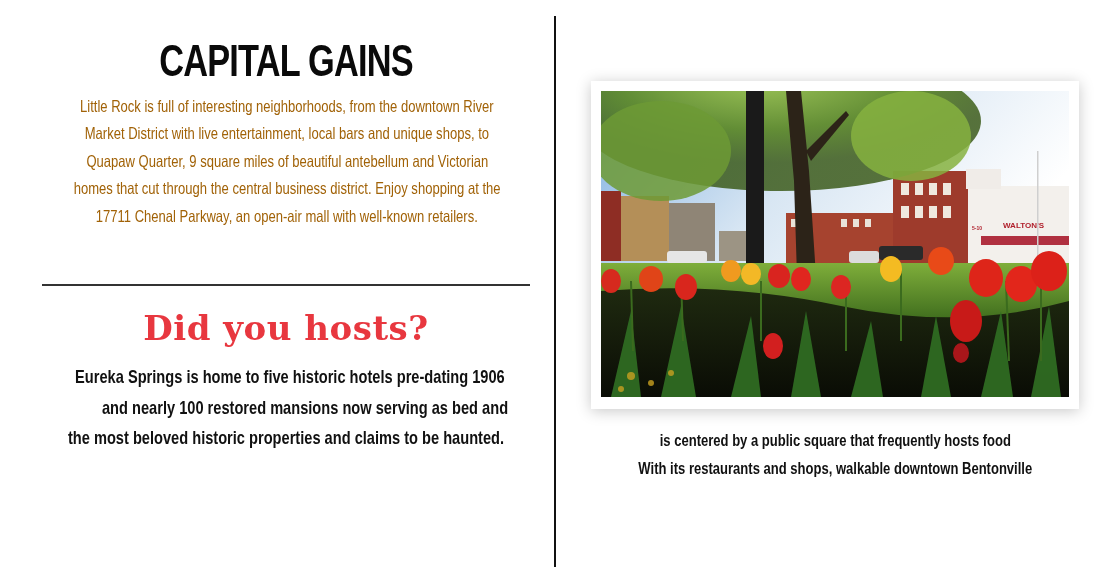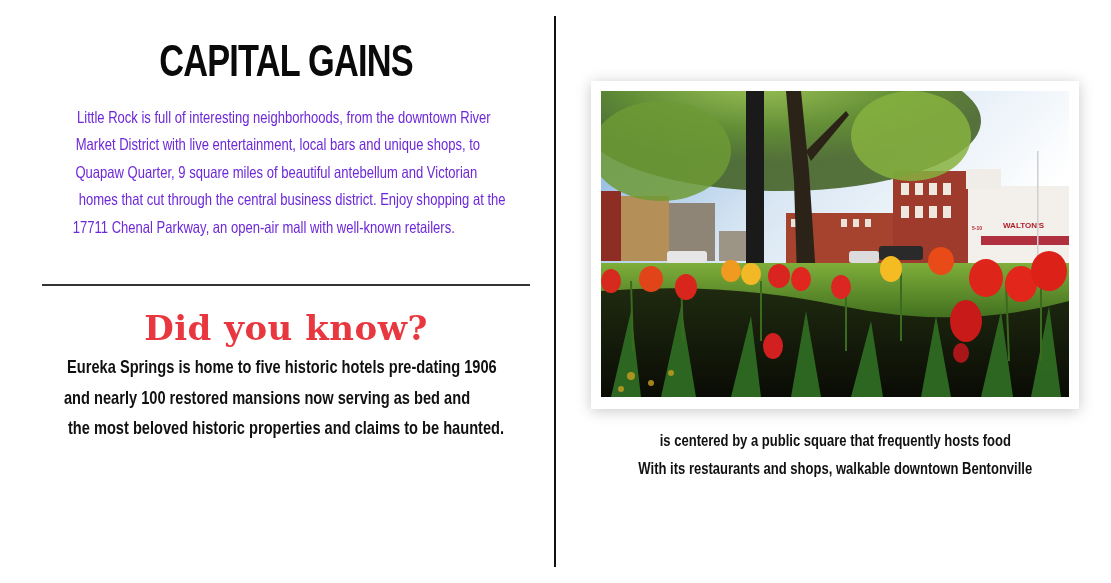--- a/index.html
+++ b/index.html
@@ -36,26 +36,26 @@
       transform: scaleX(0.78);
       transform-origin: 256px 0;
       color: #0a0a0a;
       margin: 0;
     }
     .intro {
       position: absolute;
       top: 92px;
       left: -20px;
       width: 552px;
-      text-align: left;
+      text-align: center;
       font-family: "Liberation Sans", sans-serif;
       font-size: 16.5px;
       line-height: 27.4px;
-      color: #6d28d9;
-      margin: 12px;
+      color: #a16207;
+      margin: 1px;
     }
     .intro .ln, .fact .ln, .caption .ln {
       display: block;
       white-space: nowrap;
     }
     .intro .ln span, .fact .ln span, .caption .ln span {
       display: inline-block;
       transform: scaleX(0.79);
       transform-origin: center;
     }
@@ -76,24 +76,24 @@
       font-family: "DejaVu Serif", serif;
       font-weight: 700;
       font-size: 34px;
       line-height: 44px;
       color: #e8373f;
       margin: 0;
       letter-spacing: 0.5px;
     }
     .fact {
       position: absolute;
-      top: 352px;
+      top: 362px;
       left: -20px;
       width: 552px;
-      text-align: left;
+      text-align: right;
       font-family: "Liberation Sans", sans-serif;
       font-weight: 700;
       font-size: 18.5px;
       line-height: 30.6px;
       color: #111;
       margin: 0;
     }
     .vdivider {
       position: absolute;
       left: 554px;
@@ -144,21 +144,21 @@
   <p class="intro">
     <span class="ln"><span>Little Rock is full of interesting neighborhoods, from the downtown River</span></span>
     <span class="ln"><span>Market District with live entertainment, local bars and unique shops, to</span></span>
     <span class="ln"><span>Quapaw Quarter, 9 square miles of beautiful antebellum and Victorian</span></span>
     <span class="ln"><span>homes that cut through the central business district. Enjoy shopping at the</span></span>
     <span class="ln"><span>17711 Chenal Parkway, an open-air mall with well-known retailers.</span></span>
   </p>
 
   <div class="rule"></div>
 
-  <h2 class="dyk">Did you know?</h2>
+  <h2 class="dyk">Did you hosts?</h2>
 
   <p class="fact">
     <span class="ln"><span>Eureka Springs is home to five historic hotels pre-dating 1906</span></span>
     <span class="ln"><span>and nearly 100 restored mansions now serving as bed and</span></span>
     <span class="ln"><span>the most beloved historic properties and claims to be haunted.</span></span>
   </p>
 </div>
 
 <div class="vdivider"></div>
 

